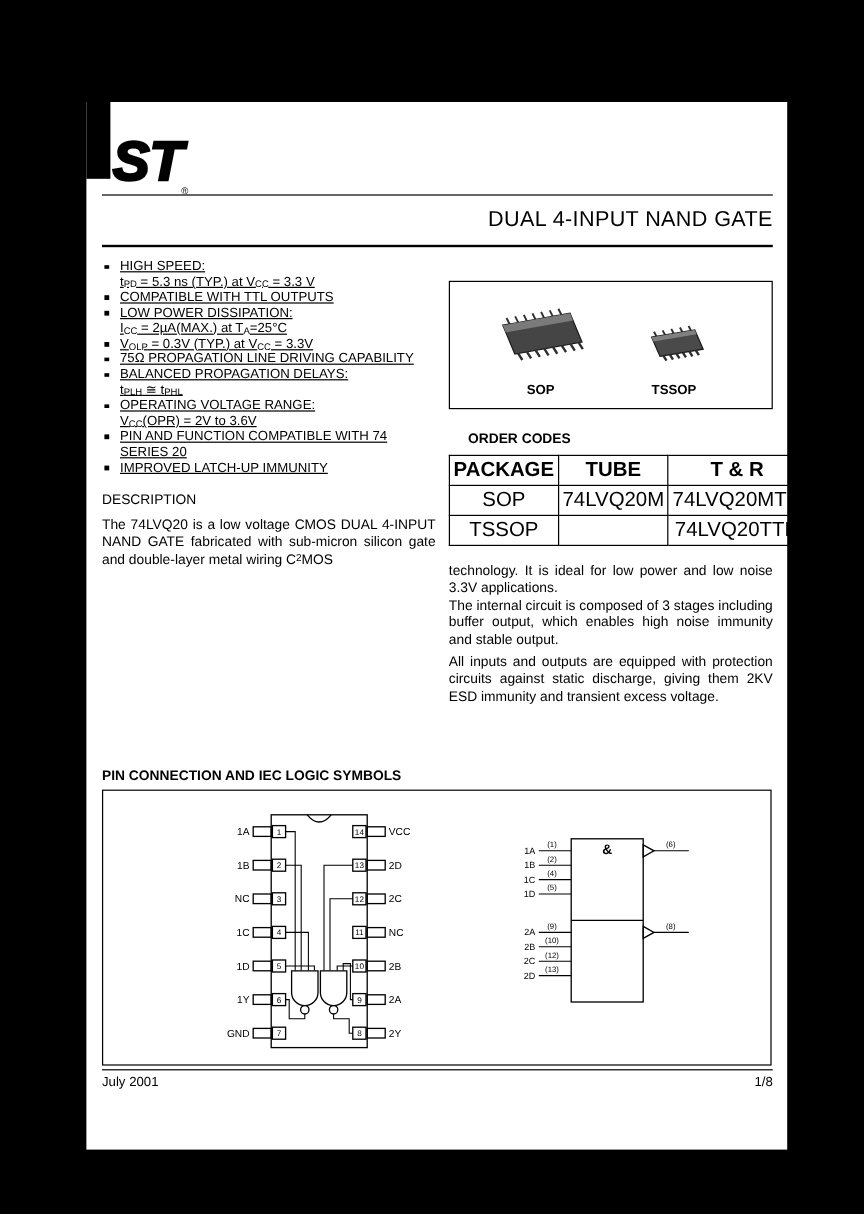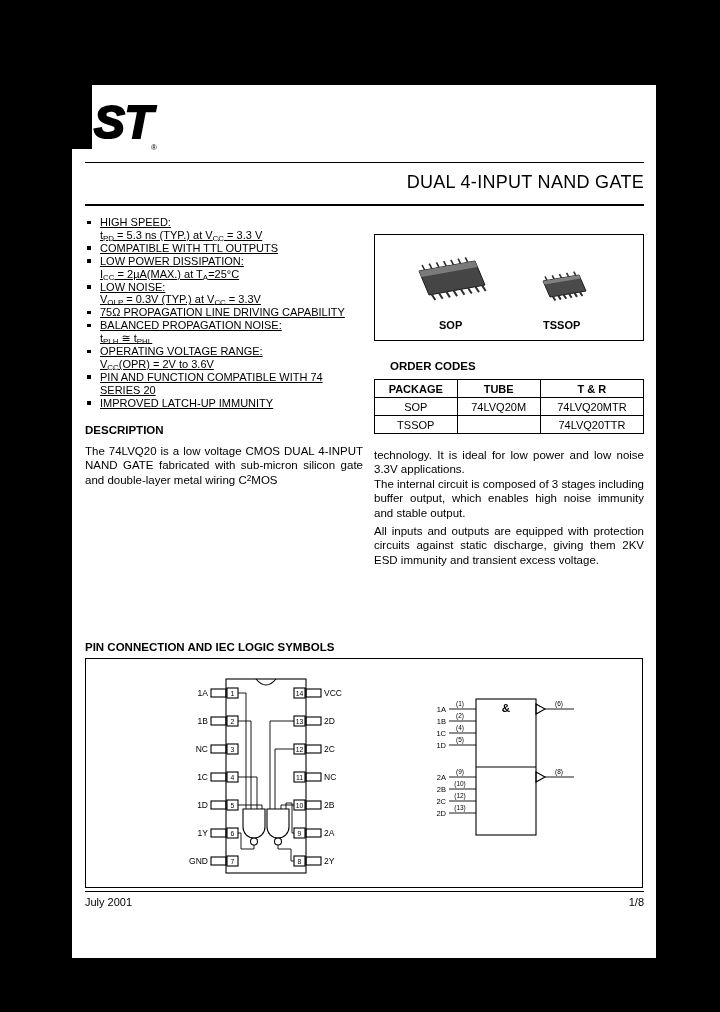--- a/index.html
+++ b/index.html
@@ -6,47 +6,47 @@
   body {
     width:720px; height:1012px; position:relative; overflow:hidden;
     background:#000; font-family:"Liberation Sans", sans-serif; color:#000;
   }
   .page {
     position:absolute; left:72px; top:85px; width:584px; height:873px;
     background:#fff;
   }
   .corner-tl { position:absolute; left:0; top:0; width:20px; height:64px; background:#000; }
 
-  .logo { position:absolute; left:20px; top:8px;text-decoration:underline; }
+  .logo { position:absolute; left:20px; top:20px;text-decoration:underline; }
   .partnum { position:absolute; right:10px; top:14px; font-size:29px; font-weight:bold; letter-spacing:.5px; }
   .rule { position:absolute; left:13px; right:12px; border-top:1px solid #000; height:0; }
   .rule1 { top:77px; }
   .rule2 { top:119px; border-top-width:2px; }
   .rule3 { top:806px; }
   .subtitle { position:absolute; right:12px; top:87px; font-size:18px; letter-spacing:.3px; }
 
   .left-col { position:absolute; left:13px; top:131px; width:278px; }
   .features { font-size:11px; line-height:12.9px; }
   .feat { position:relative; padding-left:15px; width:248px;text-decoration:underline; }
   .feat::before { content:""; position:absolute; left:2px; top:4.5px; width:3.5px; height:3.5px; background:#000; }
   .fl { display:block; }
   sub { font-size:72%; vertical-align:-0.2em; line-height:0; }
   sup { font-size:72%; vertical-align:0.35em; line-height:0; }
-  .desc-heading { font-weight:bold; font-size:11.5px; margin:14px 0 8px 0; }
+  .desc-heading { font-weight:normal; font-size:11.5px; margin:14px 0 8px 0; }
   .desc-para { font-size:11.5px; line-height:14.6px; text-align:justify; width:278px; }
 
   .right-col { position:absolute; left:302px; top:149px; width:270px; }
   .pkg-box { position:relative; border:1px solid #000; height:105px; }
   .pkg-sop { position:absolute; left:28px; top:14px; }
   .pkg-tssop { position:absolute; left:158px; top:32px; }
   .pkg-label { position:absolute; bottom:9px; font-size:11px; font-weight:bold; }
   .pkg-label-sop { left:64px; }
   .pkg-label-tssop { left:168px; }
   .order-heading { font-weight:bold; font-size:11.5px; margin:19px 0 7px 16px; }
-  table.order { border-collapse:collapse; width:100%; font-size:11px; }
+  table.order { border-collapse:collapse; width:100%; font-size:17px; }
   table.order th, table.order td { border:1px solid #000; text-align:center; padding:2px 3px; height:13px; }
   table.order th { font-weight:bold; }
   .right-paras { margin-top:14px; font-size:11.5px; line-height:14.4px; text-align:justify; }
   .right-paras p { margin:0; }
   .right-paras p.gap { margin-top:4px; }
 
   .pin-heading { position:absolute; left:13px; top:556px; font-weight:bold; font-size:11.5px; }
   .pin-box { position:absolute; left:13px; top:573px; width:556px; height:228px; border:1px solid #000; }
   .dip-svg  { position:absolute; left:85px;  top:12px; }
   .iec-svg  { position:absolute; left:330px; top:34px; }
@@ -89,28 +89,27 @@
           <span class="fl">t<sub>PD</sub> = 5.3 ns (TYP.) at V<sub>CC</sub> = 3.3 V</span>
         </div>
       <div class="feat">
           <span class="fl">COMPATIBLE WITH TTL OUTPUTS</span>
         </div>
       <div class="feat">
           <span class="fl">LOW POWER DISSIPATION:</span>
           <span class="fl">I<sub>CC</sub> = 2µA(MAX.) at T<sub>A</sub>=25°C</span>
         </div>
       <div class="feat">
-          <span class="fl">LOW NOISE:</span>
           <span class="fl">V<sub>OLP</sub> = 0.3V (TYP.) at V<sub>CC</sub> = 3.3V</span>
         </div>
       <div class="feat">
           <span class="fl">75Ω PROPAGATION LINE DRIVING CAPABILITY</span>
         </div>
       <div class="feat">
-          <span class="fl">BALANCED PROPAGATION NOISE:</span>
+          <span class="fl">BALANCED PROPAGATION DELAYS:</span>
           <span class="fl">t<sub>PLH</sub> ≅ t<sub>PHL</sub></span>
         </div>
       <div class="feat">
           <span class="fl">OPERATING VOLTAGE RANGE:</span>
           <span class="fl">V<sub>CC</sub>(OPR) = 2V to 3.6V</span>
         </div>
       <div class="feat">
           <span class="fl">PIN AND FUNCTION COMPATIBLE WITH 74 SERIES 20</span>
         </div>
       <div class="feat">

